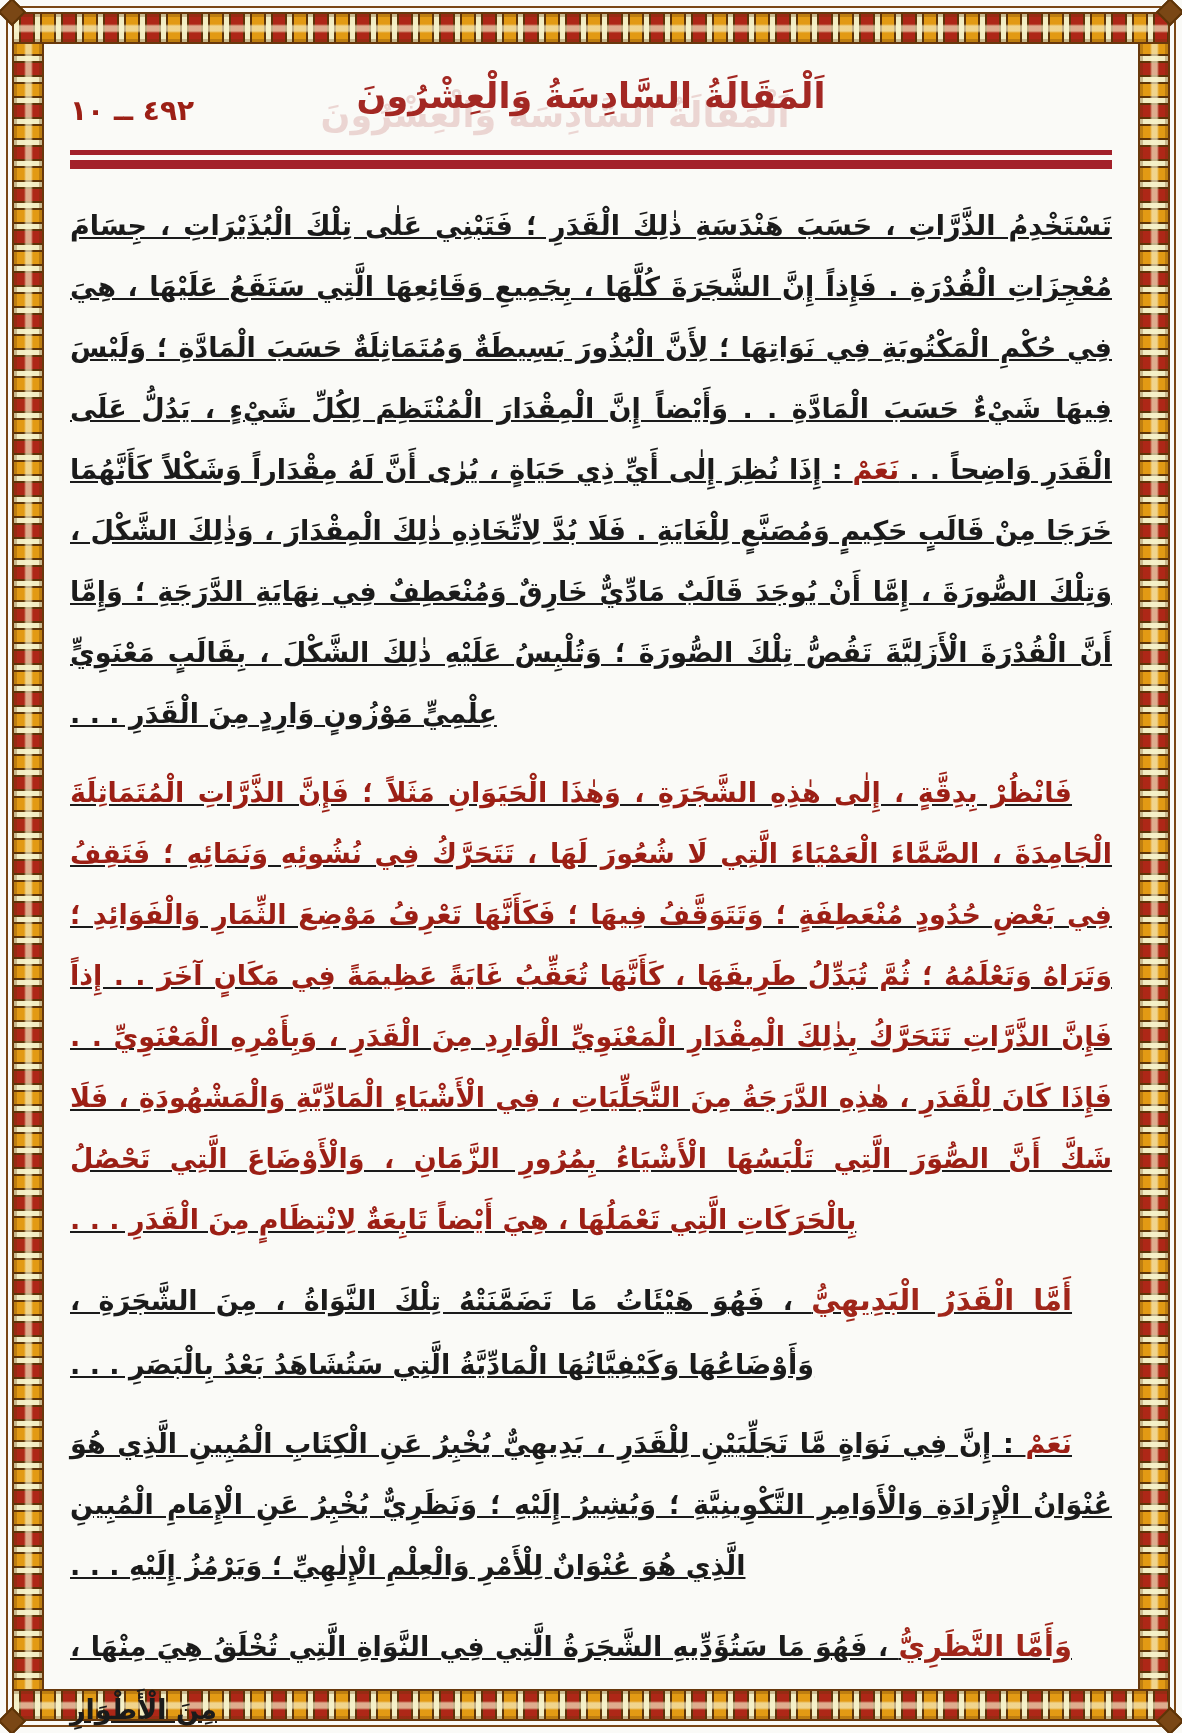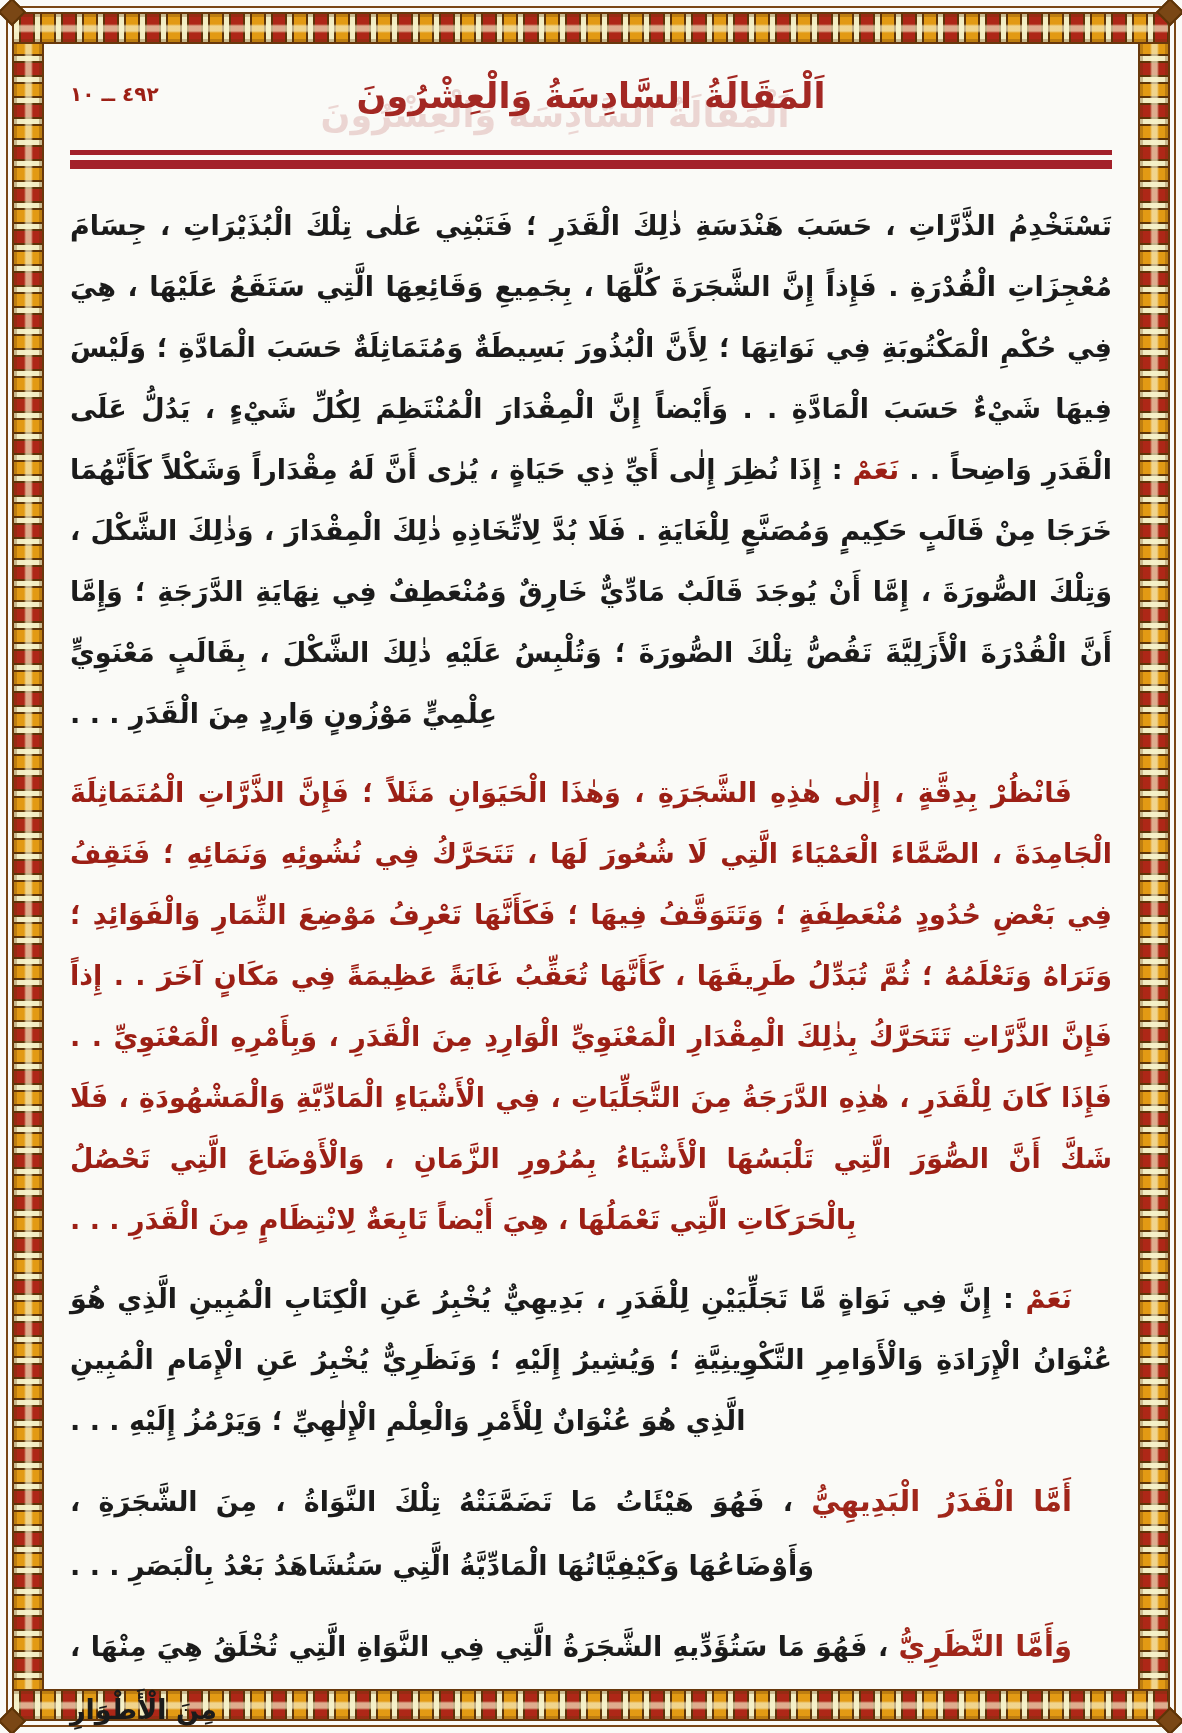--- a/index.html
+++ b/index.html
@@ -39,35 +39,35 @@
   .c-bl{bottom:2px;left:2px;} .c-br{bottom:2px;right:2px;}
 
   
   .content{position:absolute;top:62px;bottom:60px;left:70px;right:70px;}
   .hdr{position:relative;height:78px;direction:rtl;}
   .title-wrap{position:absolute;left:50%;top:14px;transform:translateX(-50%);text-align:right;white-space:nowrap;}
   .title{position:relative;z-index:2;margin:0;font-size:35px;font-weight:700;color:#a32823;}
   .title-ghost{position:absolute;z-index:1;left:50%;top:0;
     transform:translateX(-50%) translate(-36px,19px);
     font-size:35px;font-weight:700;color:#9e2019;opacity:.17;white-space:nowrap;}
-  .page-num{position:absolute;left:0;top:20px;direction:rtl;
-    font-size:20px;font-weight:700;color:#9c1f15;letter-spacing:2px;}
+  .page-num{position:absolute;left:0;top:32px;direction:rtl;
+    font-size:28px;font-weight:700;color:#9c1f15;letter-spacing:2px;}
   .double-rule{margin:10px 0 26px 0;height:19px;
     background:linear-gradient(to bottom,#a3212a 0 5px,transparent 5px 10px,#a3212a 10px 19px);}
 
   .body-text{
     direction:rtl;
     text-align:justify;
     text-align-last:left;
     font-size:27px;
     font-weight:700;
     color:#1b1b1b;
     line-height:2.26;
   }
-  .body-text p{margin:0 0 18px 0;}
+  .body-text p{margin:0 0 18px 0;text-decoration:underline;}
   .body-text p.indent{text-indent:40px;}
   .red{color:#9c1f15;}
   .red-lead{color:#a0261a;font-size:29px;}
 </style>
 </head>
 <body>
 
 <div class="page">
 
   <div>
@@ -90,19 +90,19 @@
         <h1 class="title" style="color: rgb(163, 40, 35);">اَلْمَقَالَةُ السَّادِسَةُ وَالْعِشْرُونَ</h1>
       </div>
       <div class="page-num" style="color: rgb(156, 31, 21);">٤٩٢ ــ ١٠</div>
     </div>
 
     <div class="double-rule"></div>
 
     <div class="body-text" id="body">
         <p><span>تَسْتَخْدِمُ الذَّرَّاتِ ، حَسَبَ هَنْدَسَةِ ذٰلِكَ الْقَدَرِ ؛ فَتَبْنِي عَلٰى تِلْكَ الْبُذَيْرَاتِ ، جِسَامَ مُعْجِزَاتِ الْقُدْرَةِ . فَإِذاً إِنَّ الشَّجَرَةَ كُلَّهَا ، بِجَمِيعِ وَقَائِعِهَا الَّتِي سَتَقَعُ عَلَيْهَا ، هِيَ فِي حُكْمِ الْمَكْتُوبَةِ فِي نَوَاتِهَا ؛ لِأَنَّ الْبُذُورَ بَسِيطَةٌ وَمُتَمَاثِلَةٌ حَسَبَ الْمَادَّةِ ؛ وَلَيْسَ فِيهَا شَيْءٌ حَسَبَ الْمَادَّةِ . . وَأَيْضاً إِنَّ الْمِقْدَارَ الْمُنْتَظِمَ لِكُلِّ شَيْءٍ ، يَدُلُّ عَلَى الْقَدَرِ وَاضِحاً . . </span><span class="red">نَعَمْ</span><span> : إِذَا نُظِرَ إِلٰى أَيِّ ذِي حَيَاةٍ ، يُرٰى أَنَّ لَهُ مِقْدَاراً وَشَكْلاً كَأَنَّهُمَا خَرَجَا مِنْ قَالَبٍ حَكِيمٍ وَمُصَنَّعٍ لِلْغَايَةِ . فَلَا بُدَّ لِاتِّخَاذِهِ ذٰلِكَ الْمِقْدَارَ ، وَذٰلِكَ الشَّكْلَ ، وَتِلْكَ الصُّورَةَ ، إِمَّا أَنْ يُوجَدَ قَالَبٌ مَادِّيٌّ خَارِقٌ وَمُنْعَطِفٌ فِي نِهَايَةِ الدَّرَجَةِ ؛ وَإِمَّا أَنَّ الْقُدْرَةَ الْأَزَلِيَّةَ تَقُصُّ تِلْكَ الصُّورَةَ ؛ وَتُلْبِسُ عَلَيْهِ ذٰلِكَ الشَّكْلَ ، بِقَالَبٍ مَعْنَوِيٍّ عِلْمِيٍّ مَوْزُونٍ وَارِدٍ مِنَ الْقَدَرِ . . .</span></p>
         <p class="indent"><span class="red">فَانْظُرْ بِدِقَّةٍ ، إِلٰى هٰذِهِ الشَّجَرَةِ ، وَهٰذَا الْحَيَوَانِ مَثَلاً ؛ فَإِنَّ الذَّرَّاتِ الْمُتَمَاثِلَةَ الْجَامِدَةَ ، الصَّمَّاءَ الْعَمْيَاءَ الَّتِي لَا شُعُورَ لَهَا ، تَتَحَرَّكُ فِي نُشُوئِهِ وَنَمَائِهِ ؛ فَتَقِفُ فِي بَعْضِ حُدُودٍ مُنْعَطِفَةٍ ؛ وَتَتَوَقَّفُ فِيهَا ؛ فَكَأَنَّهَا تَعْرِفُ مَوْضِعَ الثِّمَارِ وَالْفَوَائِدِ ؛ وَتَرَاهُ وَتَعْلَمُهُ ؛ ثُمَّ تُبَدِّلُ طَرِيقَهَا ، كَأَنَّهَا تُعَقِّبُ غَايَةً عَظِيمَةً فِي مَكَانٍ آخَرَ . . إِذاً فَإِنَّ الذَّرَّاتِ تَتَحَرَّكُ بِذٰلِكَ الْمِقْدَارِ الْمَعْنَوِيِّ الْوَارِدِ مِنَ الْقَدَرِ ، وَبِأَمْرِهِ الْمَعْنَوِيِّ . . فَإِذَا كَانَ لِلْقَدَرِ ، هٰذِهِ الدَّرَجَةُ مِنَ التَّجَلِّيَاتِ ، فِي الْأَشْيَاءِ الْمَادِّيَّةِ وَالْمَشْهُودَةِ ، فَلَا شَكَّ أَنَّ الصُّوَرَ الَّتِي تَلْبَسُهَا الْأَشْيَاءُ بِمُرُورِ الزَّمَانِ ، وَالْأَوْضَاعَ الَّتِي تَحْصُلُ بِالْحَرَكَاتِ الَّتِي تَعْمَلُهَا ، هِيَ أَيْضاً تَابِعَةٌ لِانْتِظَامٍ مِنَ الْقَدَرِ . . .</span></p>
+        <p class="indent"><span class="red-lead">أَمَّا الْقَدَرُ الْبَدِيهِيُّ</span><span> ، فَهُوَ هَيْئَاتُ مَا تَضَمَّنَتْهُ تِلْكَ النَّوَاةُ ، مِنَ الشَّجَرَةِ ، وَأَوْضَاعُهَا وَكَيْفِيَّاتُهَا الْمَادِّيَّةُ الَّتِي سَتُشَاهَدُ بَعْدُ بِالْبَصَرِ . . .</span></p>
         <p class="indent"><span class="red">نَعَمْ</span><span> : إِنَّ فِي نَوَاةٍ مَّا تَجَلِّيَيْنِ لِلْقَدَرِ ، بَدِيهِيٌّ يُخْبِرُ عَنِ الْكِتَابِ الْمُبِينِ الَّذِي هُوَ عُنْوَانُ الْإِرَادَةِ وَالْأَوَامِرِ التَّكْوِينِيَّةِ ؛ وَيُشِيرُ إِلَيْهِ ؛ وَنَظَرِيٌّ يُخْبِرُ عَنِ الْإِمَامِ الْمُبِينِ الَّذِي هُوَ عُنْوَانٌ لِلْأَمْرِ وَالْعِلْمِ الْإِلٰهِيِّ ؛ وَيَرْمُزُ إِلَيْهِ . . .</span></p>
-        <p class="indent"><span class="red-lead">أَمَّا الْقَدَرُ الْبَدِيهِيُّ</span><span> ، فَهُوَ هَيْئَاتُ مَا تَضَمَّنَتْهُ تِلْكَ النَّوَاةُ ، مِنَ الشَّجَرَةِ ، وَأَوْضَاعُهَا وَكَيْفِيَّاتُهَا الْمَادِّيَّةُ الَّتِي سَتُشَاهَدُ بَعْدُ بِالْبَصَرِ . . .</span></p>
         <p class="indent"><span class="red-lead">وَأَمَّا النَّظَرِيُّ</span><span> ، فَهُوَ مَا سَتُؤَدِّيهِ الشَّجَرَةُ الَّتِي فِي النَّوَاةِ الَّتِي تُخْلَقُ هِيَ مِنْهَا ، مِنَ الْأَطْوَارِ</span></p>
       </div>
 
   </div>
 </div>
 
 </body></html>

